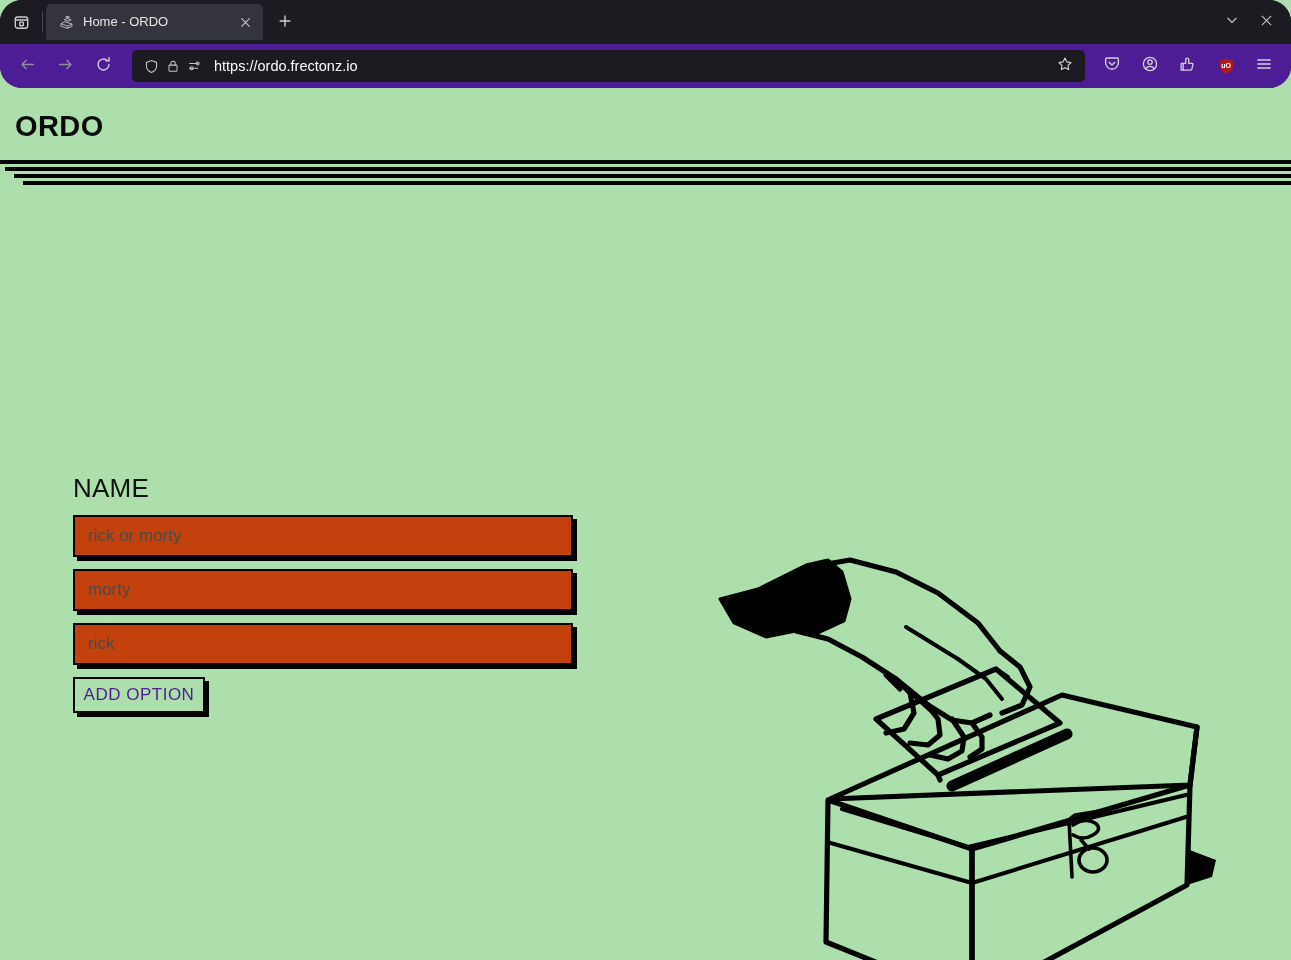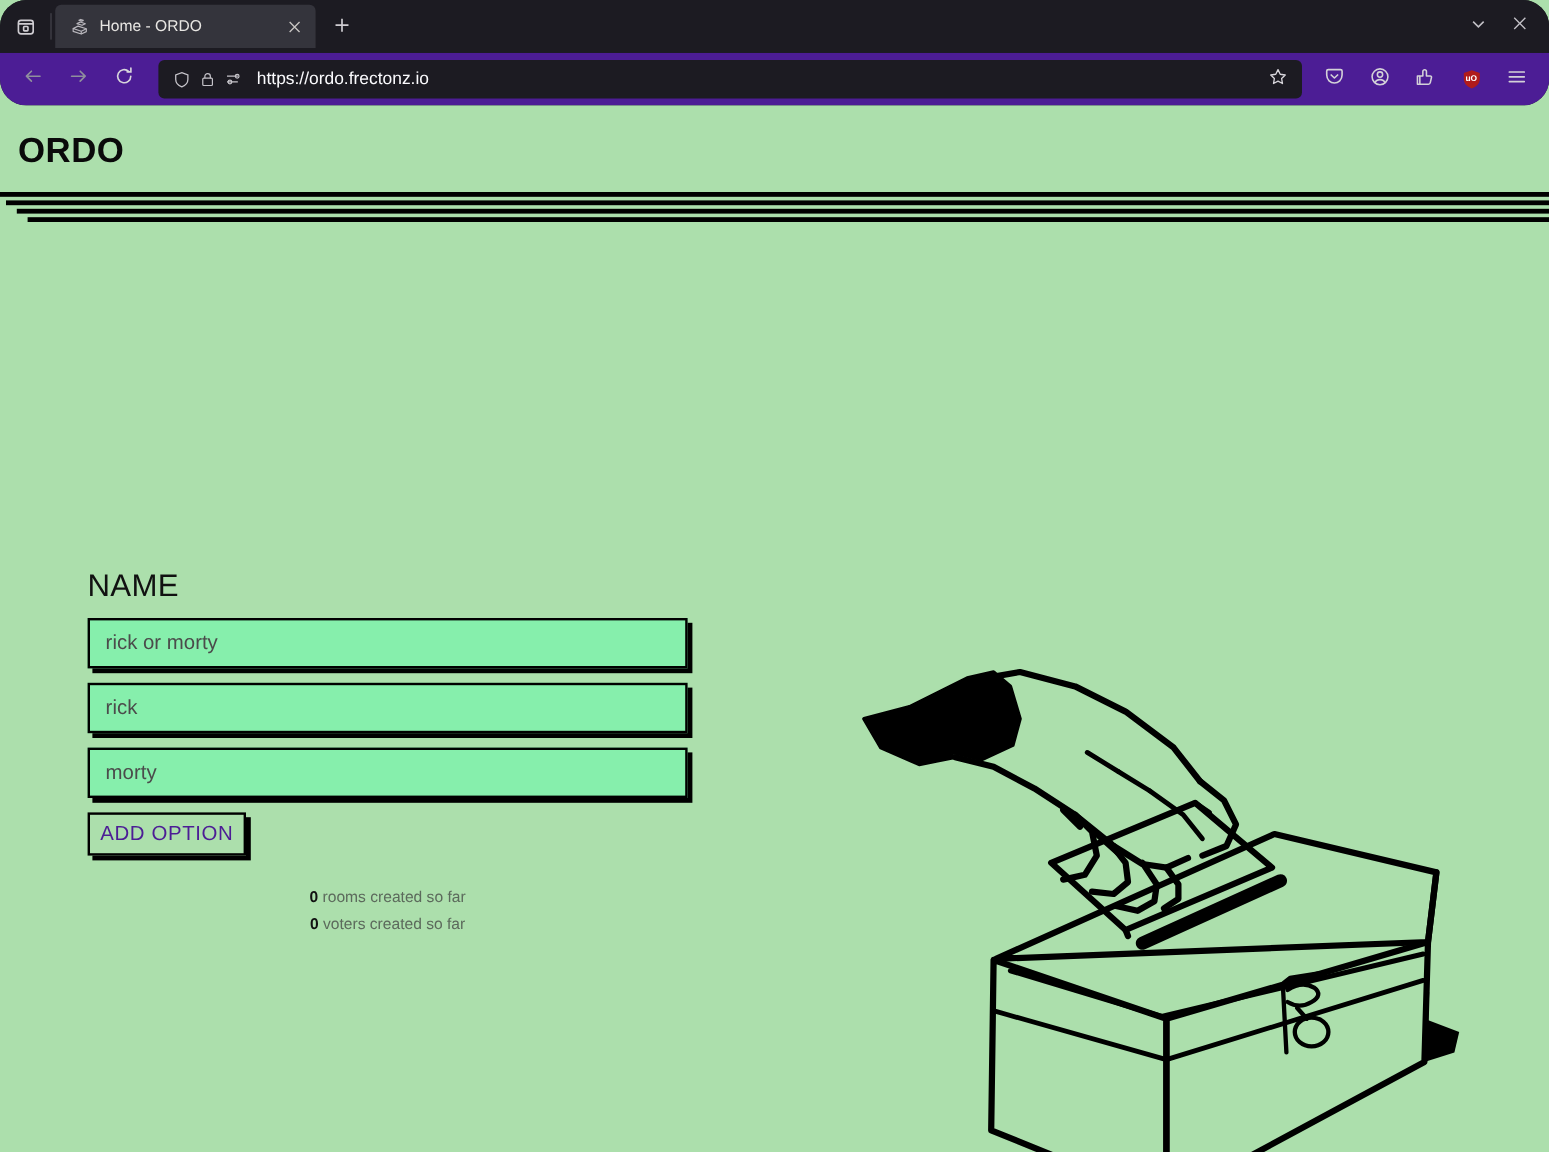--- a/index.html
+++ b/index.html
@@ -221,21 +221,21 @@
   .field-label {
     font-size: 26px;
     color: #111111;
     margin: 0 0 14px 0;
     letter-spacing: 0.2px;
     line-height: 1;
   }
   .field-label.options { margin-top: 31px; }
 
   .hard-box {
-    background: #86efac;
+    background: #c2410c;
     border: 2px solid #000;
     box-shadow: 4px 4px 0 0 #000;
     box-sizing: border-box;
   }
   .text-input {
     display: block;
     width: 500px;
     height: 42px;
     font-family: "Liberation Sans", sans-serif;
     font-size: 17px;
@@ -465,34 +465,26 @@
     </div>
   </div>
 
   <div class="content">
 
     <div class="form-col">
 
       <div class="field-label">NAME</div>
       <input class="text-input hard-box" type="text" placeholder="rick or morty" style="">
 
+      <input class="text-input hard-box" type="text" placeholder="morty" style="">
       <input class="text-input hard-box" type="text" placeholder="rick" style="">
-      <input class="text-input hard-box" type="text" placeholder="morty" style="">
 
       <button class="btn btn-add hard-box">ADD OPTION</button>
 
 
-      <div class="stats">
-        <div>
-          <span class="num">0</span><span> rooms created so far</span>
-        </div>
-        <div>
-          <span class="num">0</span><span> voters created so far</span>
-        </div>
-      </div>
     </div>
 
     <div class="illustration">
       <svg viewBox="0 0 530 490" fill="none" xmlns="http://www.w3.org/2000/svg">
         <g stroke="#000" stroke-width="5.2" stroke-linecap="round" stroke-linejoin="round" fill="none">
 
           <path d="M487 322 L516 333 L512 350 L487 358 Z" fill="#000" stroke="none"></path>
 
           <path d="M130 272 L362 168 L497 200 L490 258 Z"></path>
 

